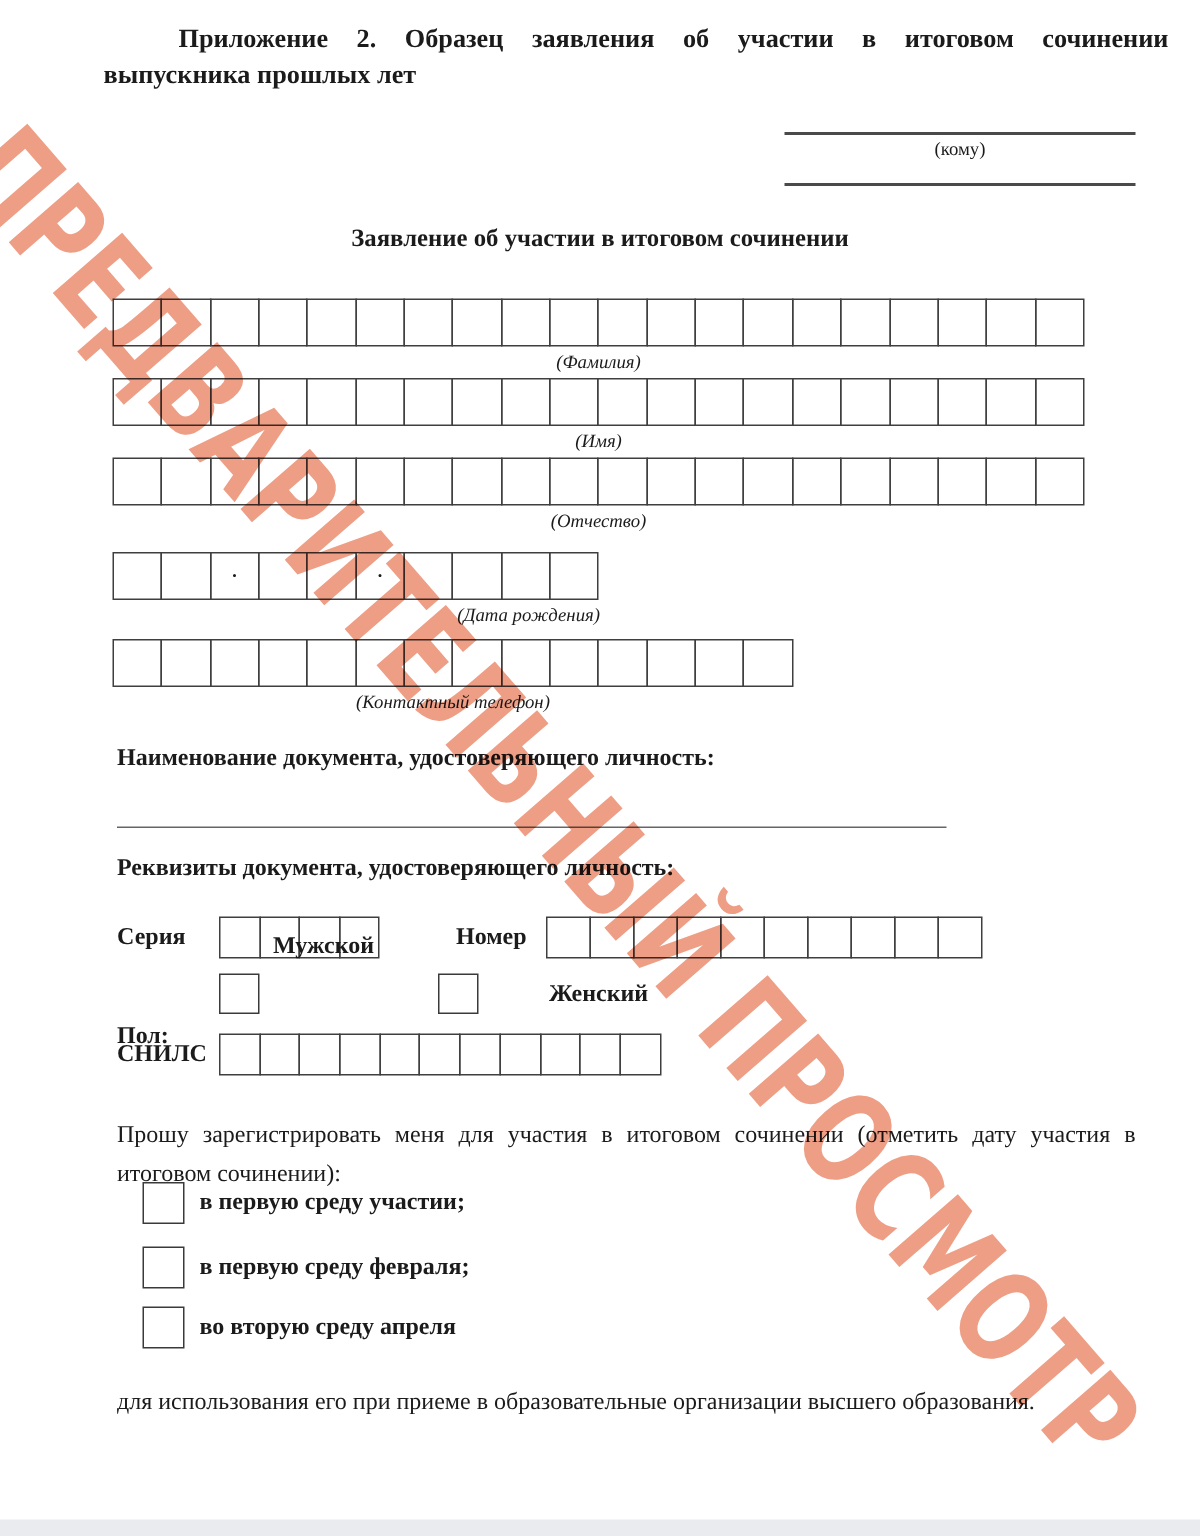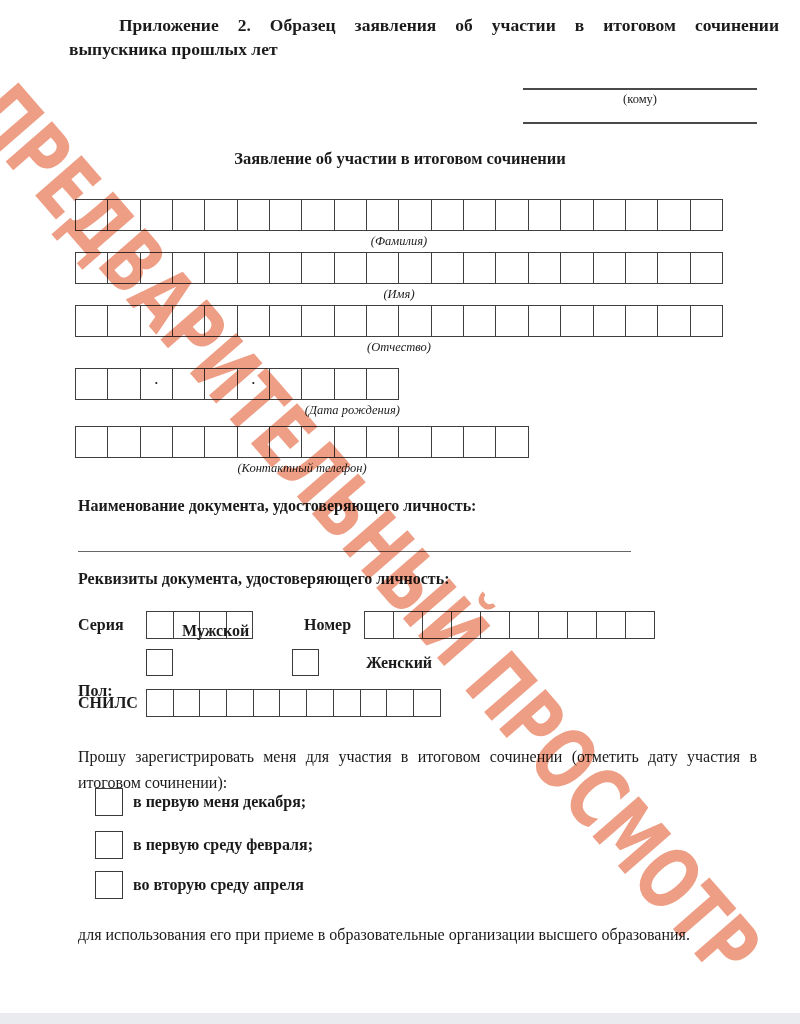--- a/index.html
+++ b/index.html
@@ -201,21 +201,21 @@
       <div class="cell"></div>
       <div class="cell"></div>
       <div class="cell"></div>
       <div class="cell"></div>
       <div class="cell"></div>
     </div>
 
   <div class="intro">Прошу зарегистрировать меня для участия в итоговом сочинении (отметить дату участия в итоговом сочинении):</div>
 
   <div class="cb small" style="left:95px;top:788px;"></div>
-  <div class="text" style="left:133px;top:793px;">в первую меня декабря;</div>
+  <div class="text" style="left:133px;top:793px;">в первую среду участии;</div>
 
   <div class="cb small" style="left:95px;top:831px;"></div>
   <div class="text" style="left:133px;top:836px;">в первую среду февраля;</div>
 
   <div class="cb small" style="left:95px;top:871px;"></div>
   <div class="text" style="left:133px;top:876px;">во вторую среду апреля</div>
 
   <div class="footer-note">для использования его при приеме в образовательные организации высшего образования.</div>
 
   <div class="bottom-strip"></div>

